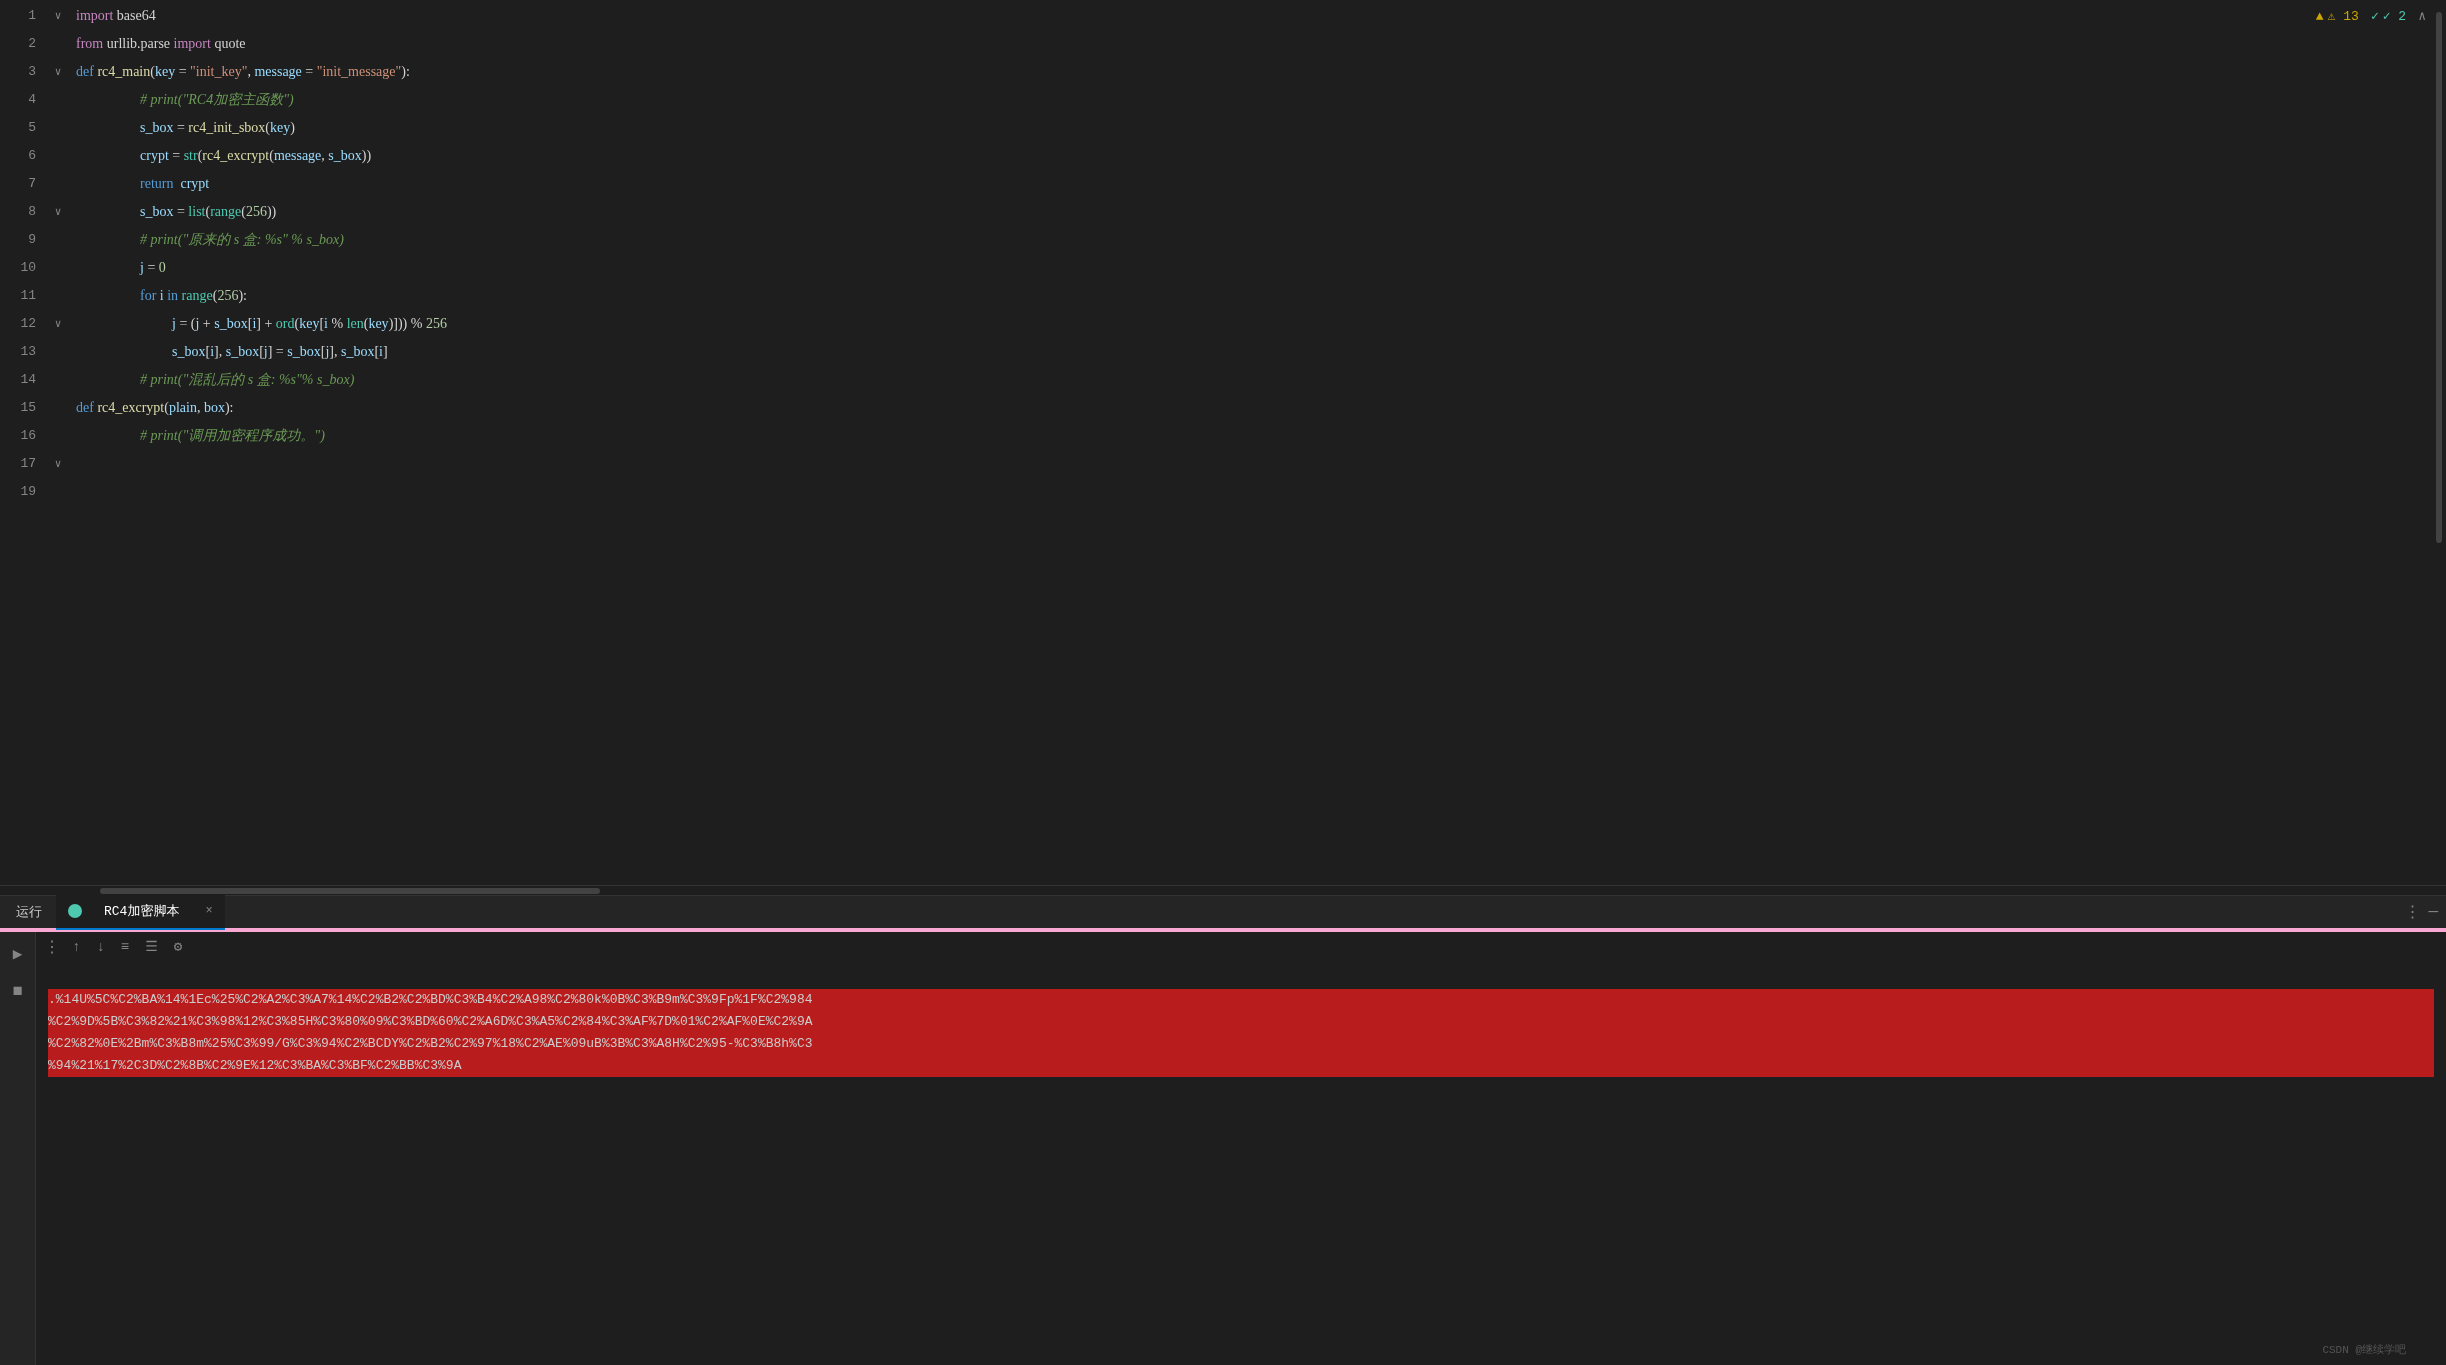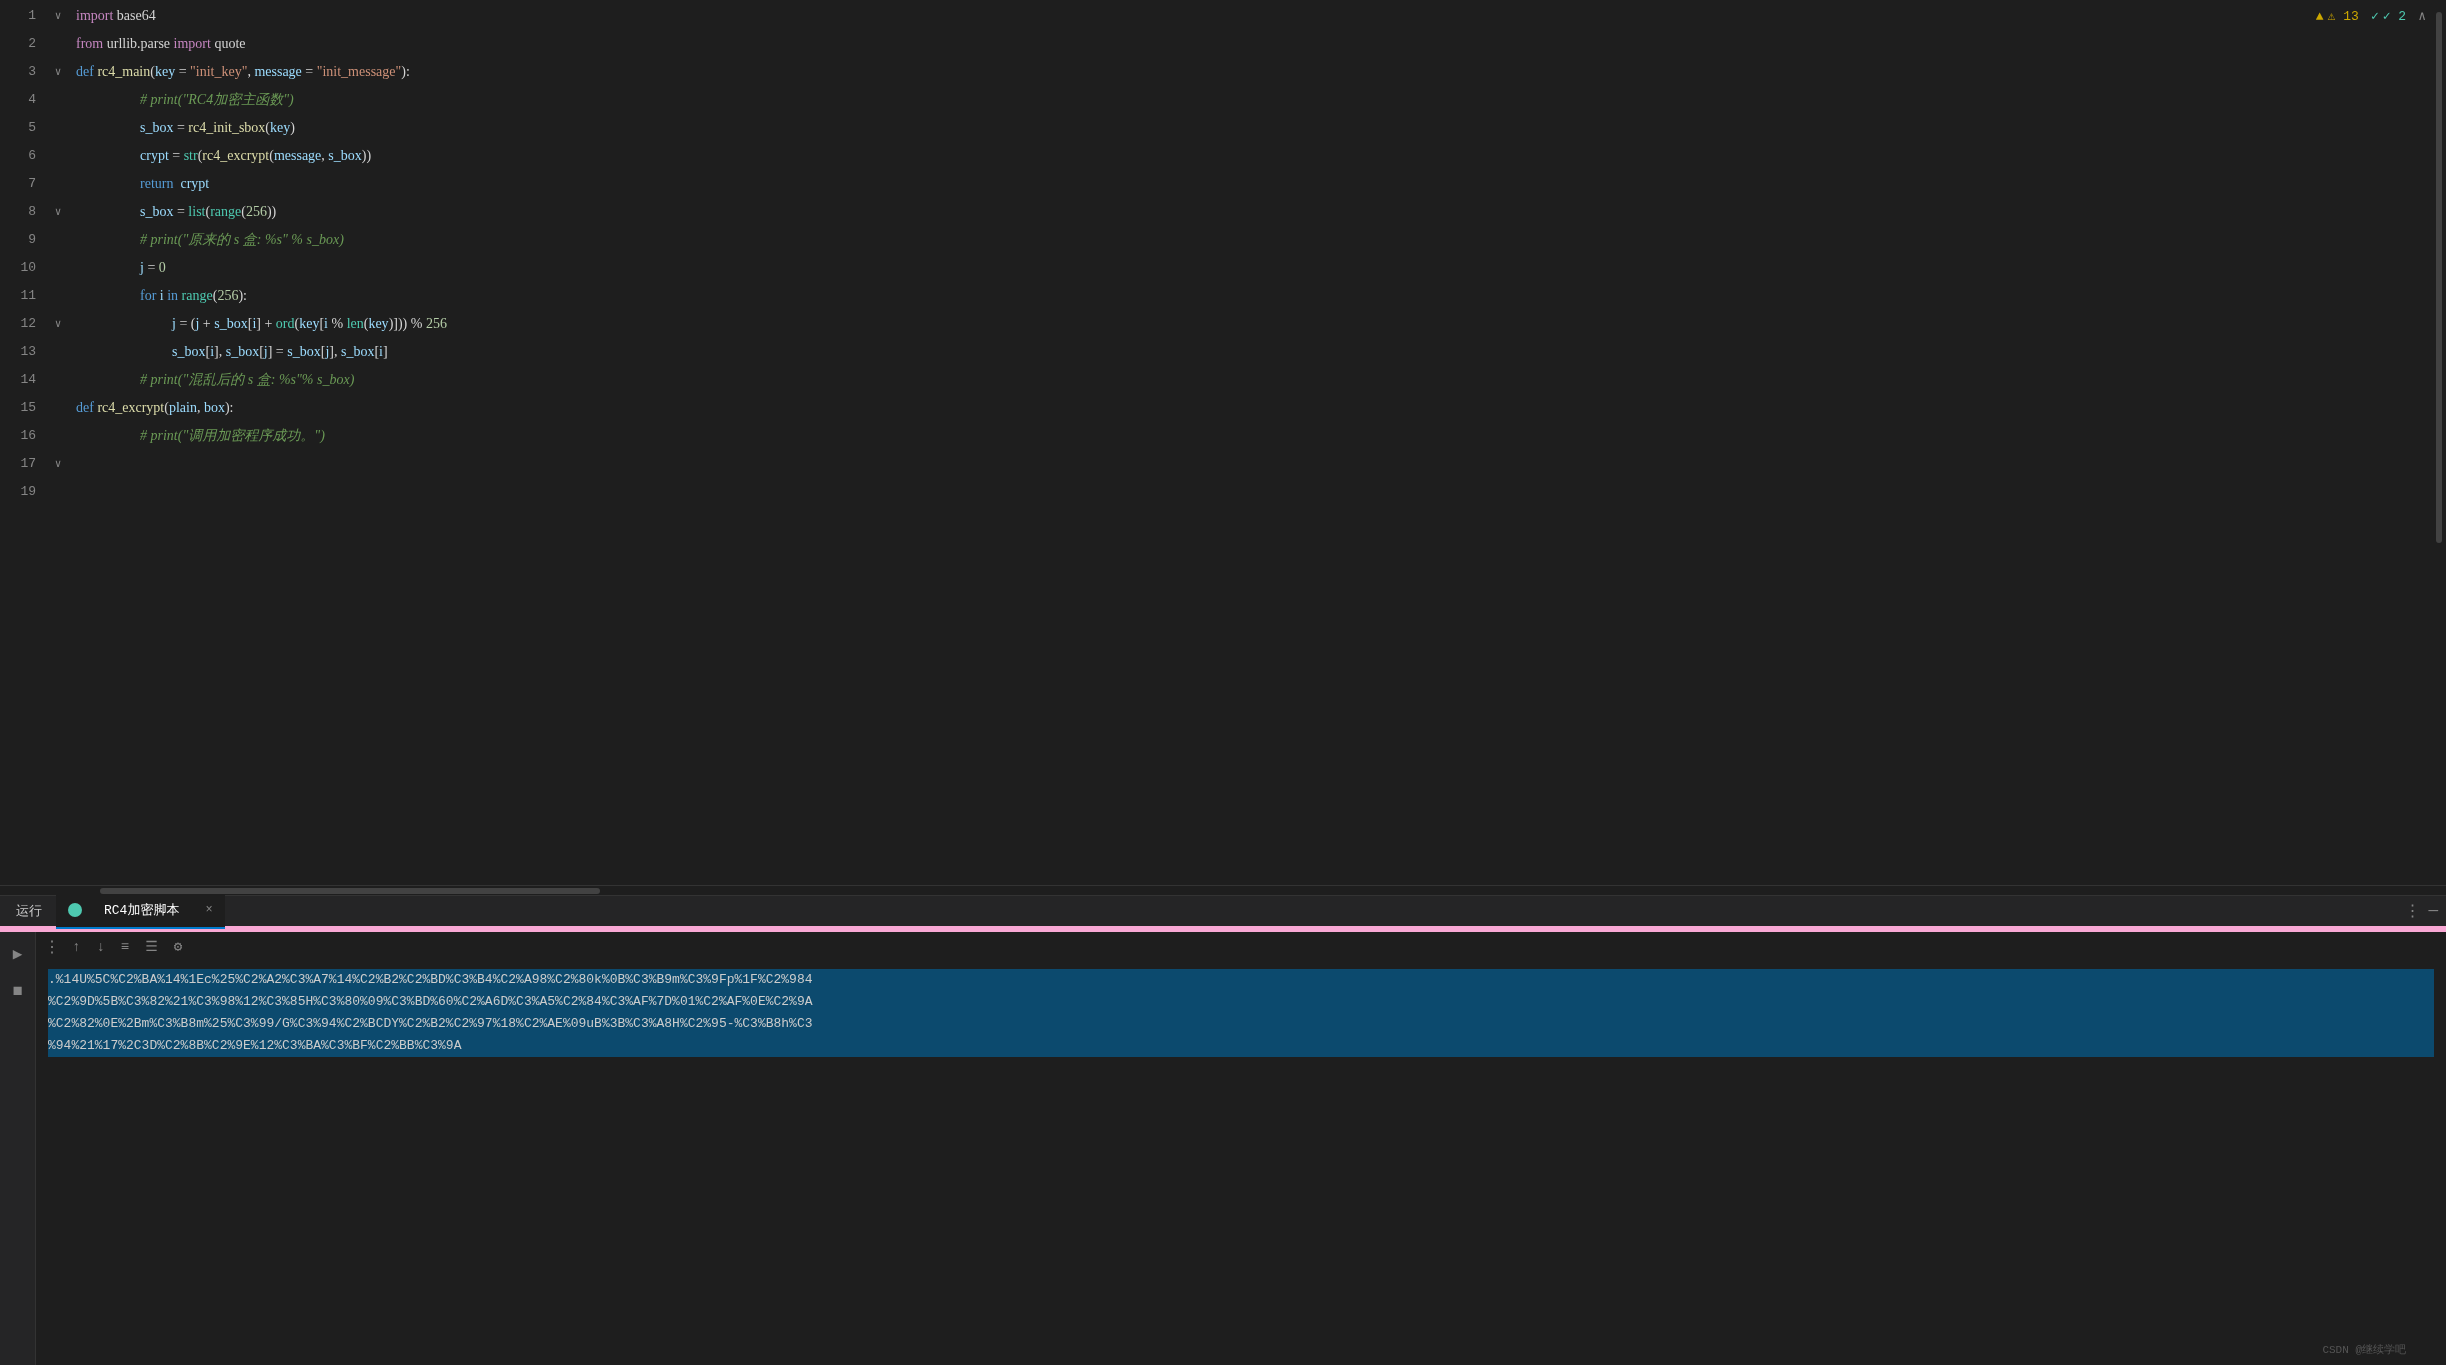--- a/index.html
+++ b/index.html
@@ -150,21 +150,21 @@
       flex-direction: column;
       height: 470px;
       flex-shrink: 0;
     }
 
     .panel-tabs {
       display: flex;
       align-items: center;
       background: #252526;
       height: 36px;
-      border-bottom: 6px solid #f9a8d4;
+      border-bottom: 4px solid #f9a8d4;
       padding-left: 4px;
       gap: 2px;
     }
 
     .panel-tab {
       height: 36px;
       display: flex;
       align-items: center;
       padding: 0 12px;
       font-size: 13px;
@@ -270,22 +270,23 @@
 
     .output-line {
       font-size: 13px;
       line-height: 22px;
       color: #cccccc;
       white-space: pre-wrap;
       word-break: break-all;
     }
 
     .output-selected {
-      background: #0c4a6e;
+      background: #b91c1c;
       color: #cccccc;
+      margin-top: 20px;
     }
 
     .run-tab {
       padding: 0 12px;
       height: 36px;
       display: flex;
       align-items: center;
       font-size: 13px;
       color: #ccc;
       cursor: pointer;

